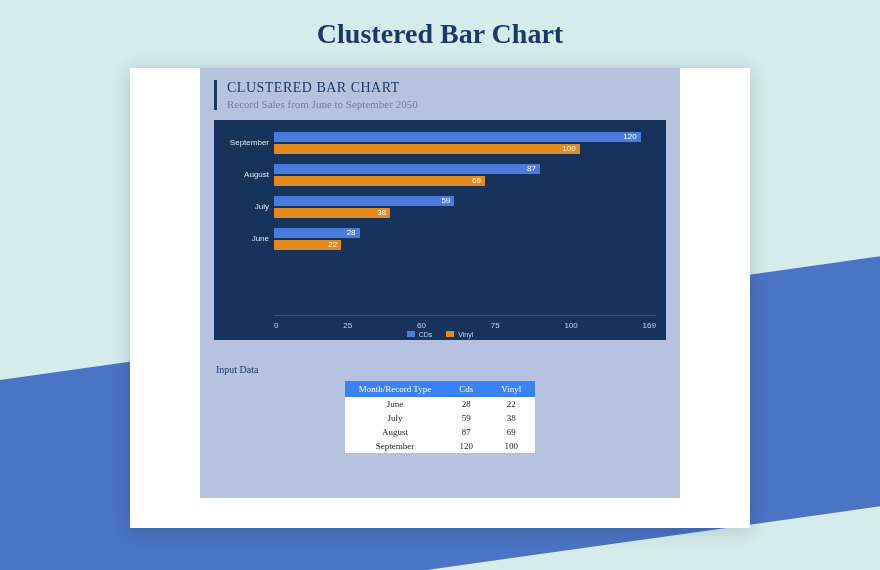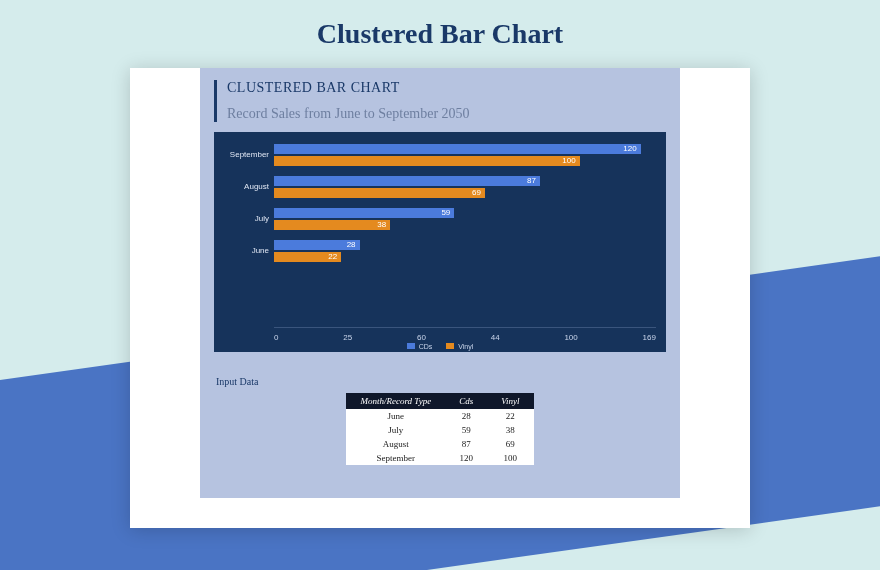--- a/index.html
+++ b/index.html
@@ -31,21 +31,21 @@
 }
 .inner {
   width:480px; height:430px;
   margin:15px auto;
   background:#b6c3e0;
   padding:12px 14px;
   font-family:Georgia, serif;
 }
 .hdr { border-left:3px solid #1a3968; padding-left:10px; margin-bottom:10px;}
 .hdr-title { color:#1a3968; font-size:14px; letter-spacing:.5px; font-family:Georgia, serif;}
-.hdr-sub { color:#6e7fa0; font-size:14px; margin-top:10px;}
+.hdr-sub { color:#6e7fa0; font-size:11px; margin-top:2px;}
 .chart {
   width:100%; height:220px;
   background:#16335b;
   position:relative;
   padding:12px 10px 30px 60px;
   color:#fff; font-size:8px;
   font-family:Arial,Helvetica,sans-serif;
 }
 .cat-group { position:relative; margin-bottom:10px; }
 .cat-label {
@@ -77,23 +77,22 @@
 .sw-cds { background:#4b7bdc; }
 .sw-vinyl { background:#e48a1f; }
 
 .input-title { color:#1a3968; font-size:10px; margin:24px 0 6px 2px;}
 .tbl {
   margin:0 auto;
   border-collapse:collapse; font-size:9px;
   font-family:Georgia, serif;
 }
 .tbl th {
-  background:#0f172a; color:#fff; font-weight:normal;
+  background:#3b82f6; color:#fff; font-weight:normal;
   padding:3px 14px;
-  font-style:italic;
 }
 .tbl td {
   background:#fff; color:#222;
   padding:2px 14px; text-align:center;
 }
 .tbl td:first-child { text-align:center; }
 </style>
 </head>
 <body>
 
@@ -144,21 +143,21 @@
           </div>
           <div class="bar bar-vinyl" style="width: 17.6%;">
             <span class="bar-val">22</span>
           </div>
         </div>
         <div class="axis"></div>
     <div class="ticks" id="ticks">
           <span>0</span>
           <span>25</span>
           <span>60</span>
-          <span>44</span>
+          <span>75</span>
           <span>100</span>
           <span>169</span>
         </div>
     <div class="legend">
       <span>
             <i class="swatch sw-cds"></i>
             <b style="font-weight:normal">CDs</b>
           </span>
       <span>
             <i class="swatch sw-vinyl"></i>

